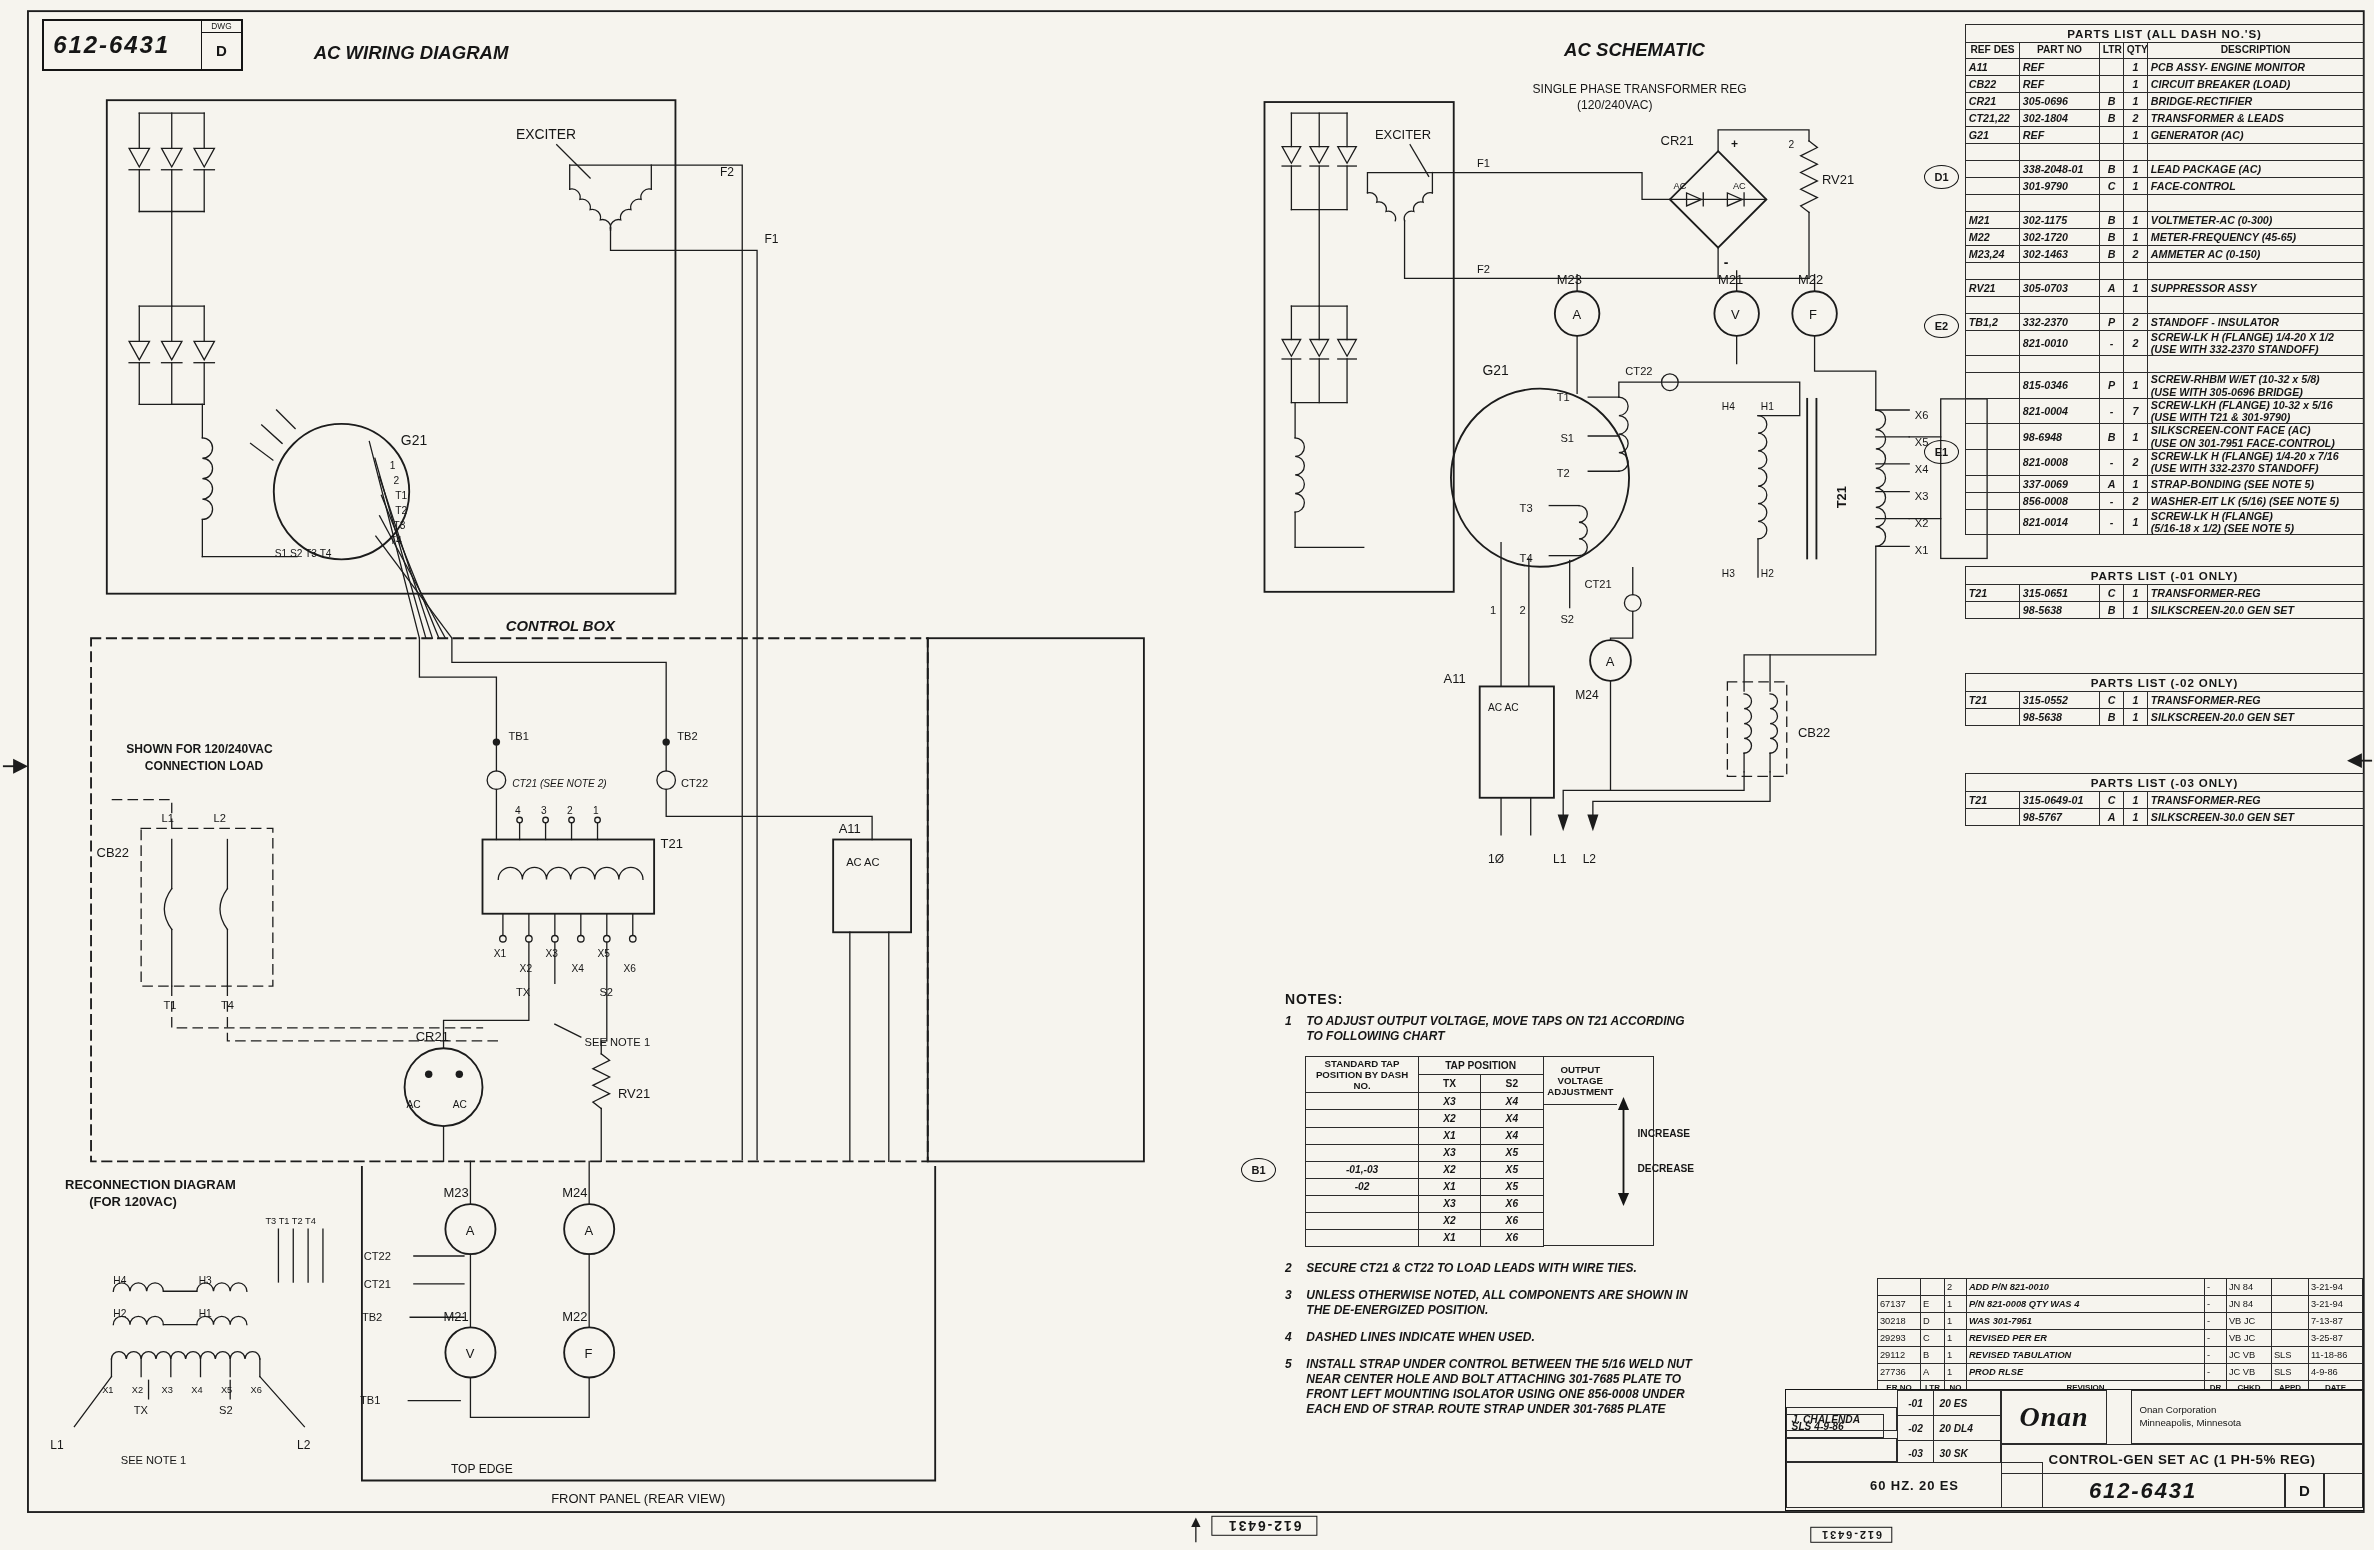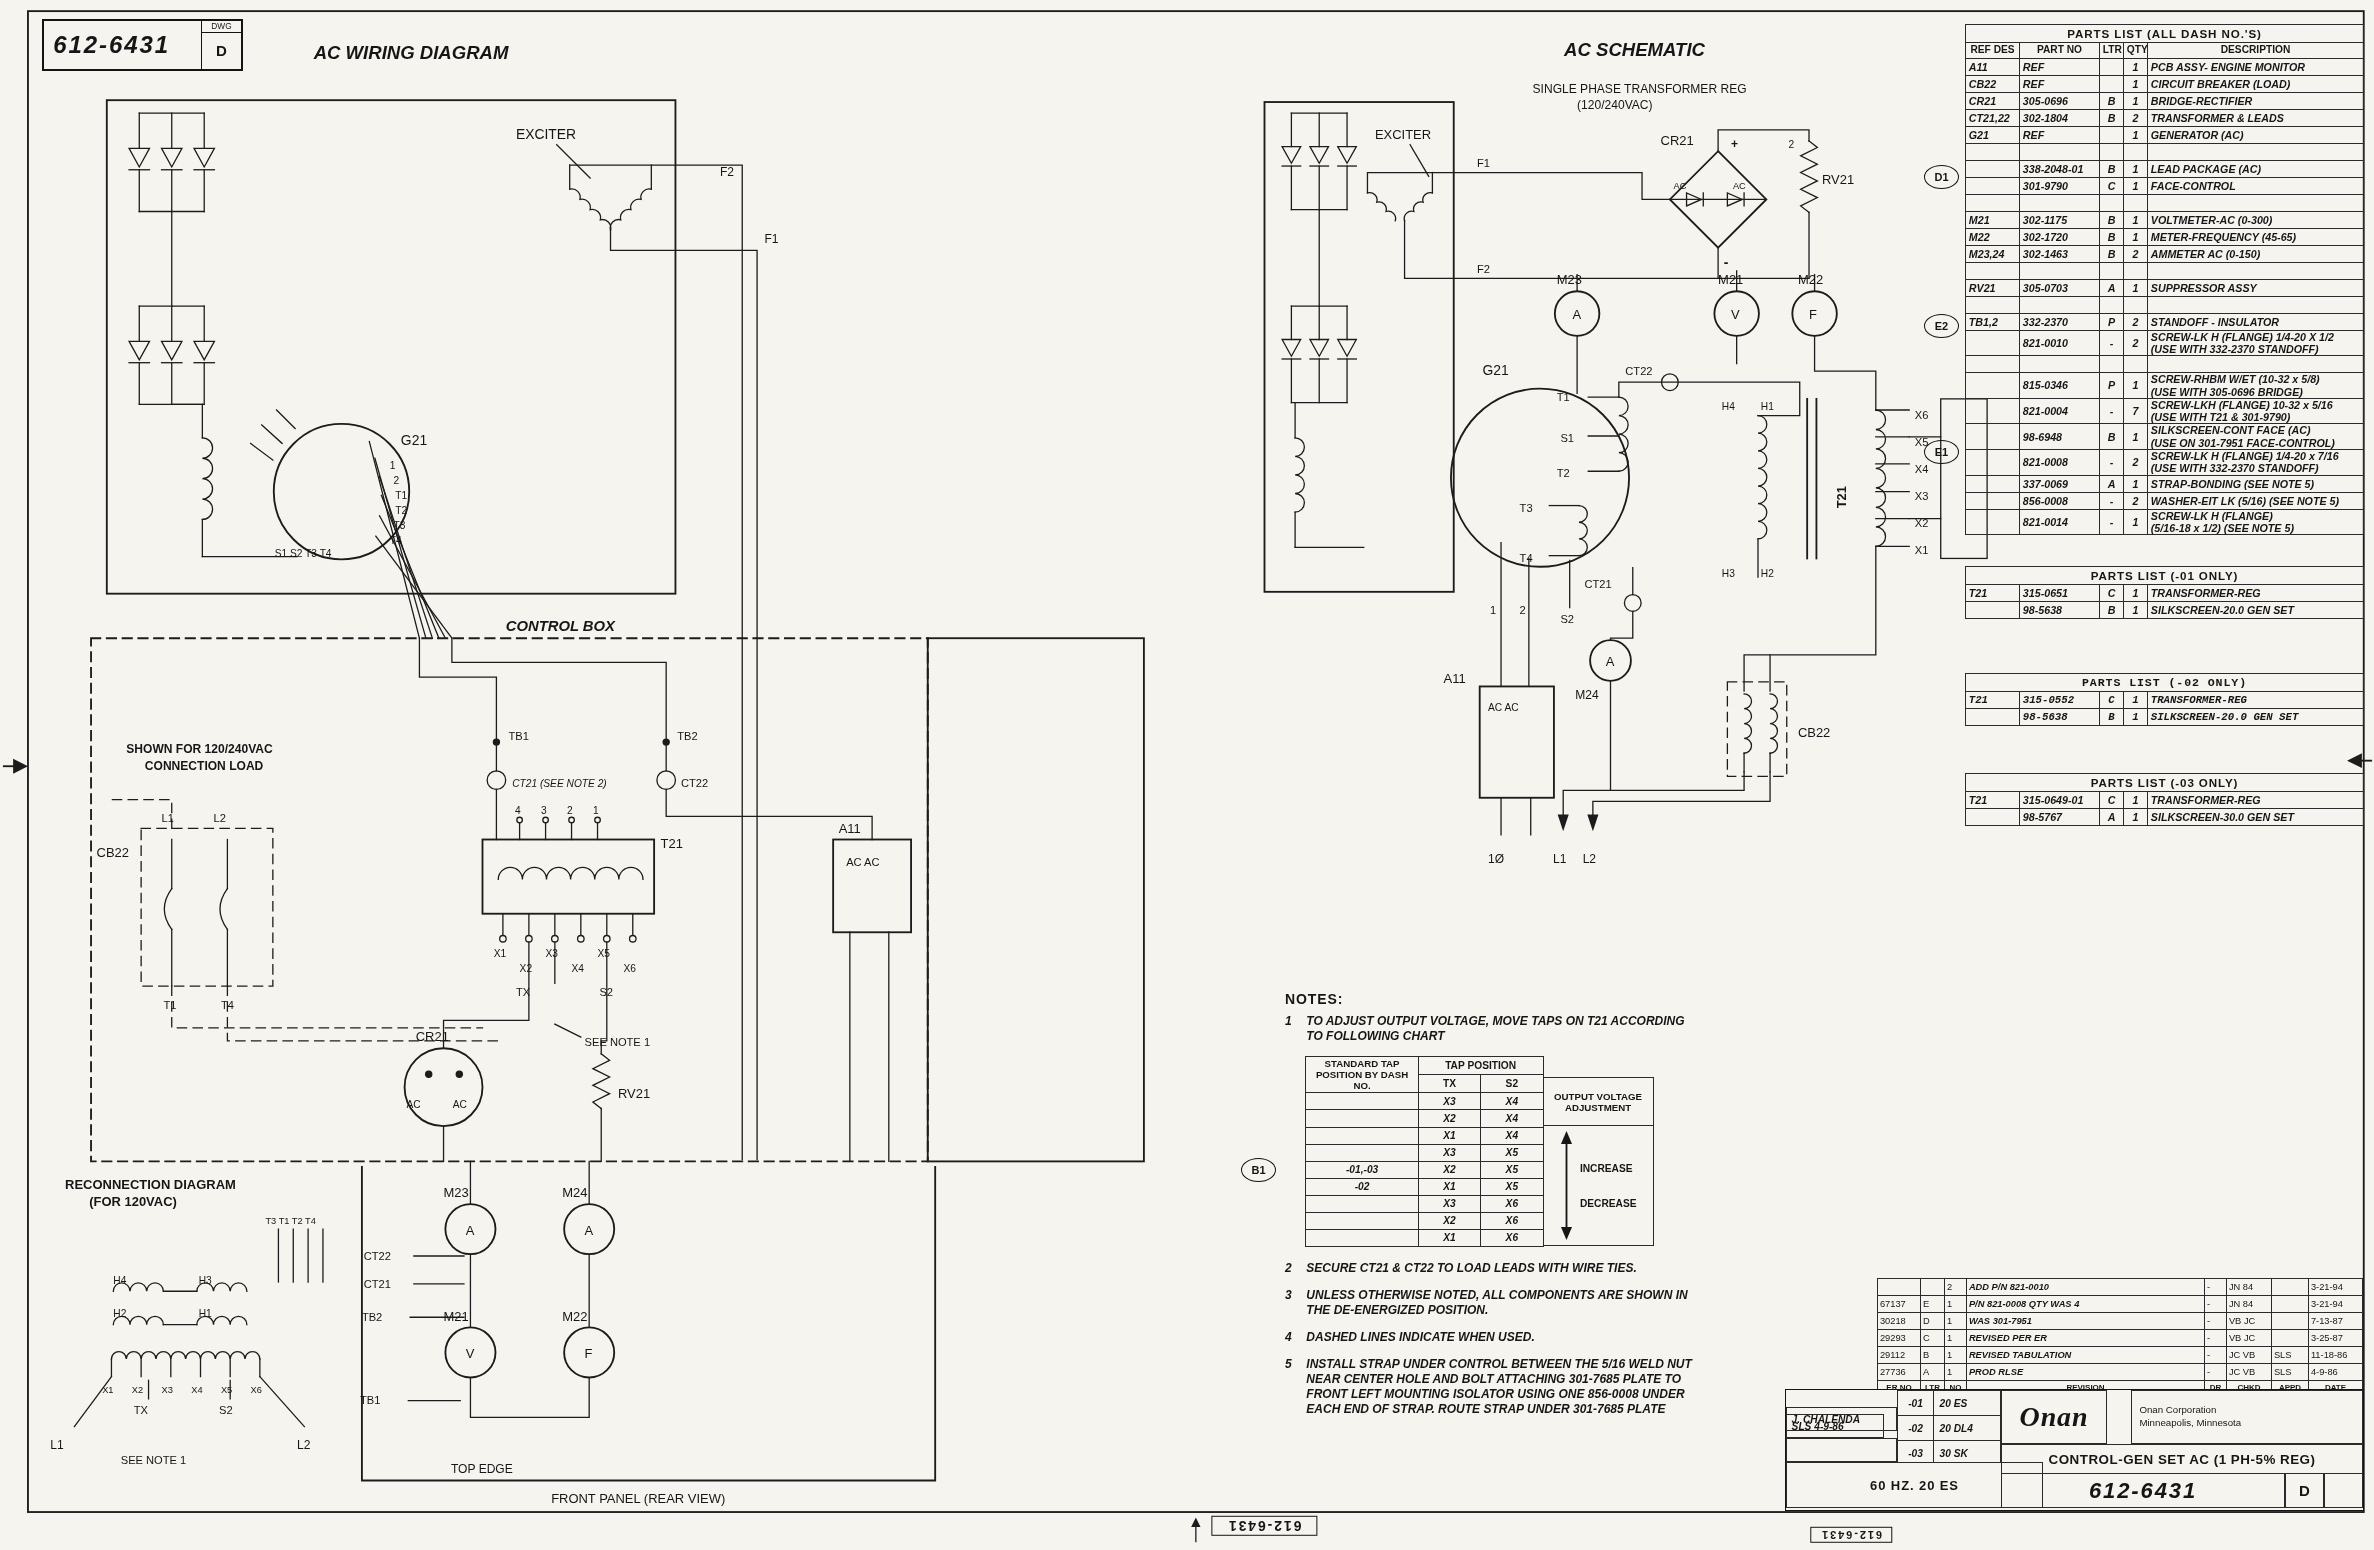--- a/index.html
+++ b/index.html
@@ -39,21 +39,21 @@
   .notes{position:absolute;left:1285px;top:991px;width:413px;}
   .notes-head{font:bold 14px "Liberation Sans",sans-serif;margin-bottom:7.4px;letter-spacing:0.9px;}
   .note{display:flex;gap:8.3px;margin-bottom:12px;font:italic bold 12px "Liberation Sans",sans-serif;line-height:1.25;}
   .note .nn{width:13px;flex:none;}
   .tapwrap{display:flex;margin:3.7px 0 15px 20.4px;}
   table.tap-table{border-collapse:collapse;font:10.2px "Liberation Sans",sans-serif;}
   table.tap-table th,table.tap-table td{border:0.9px solid #2b2b2b;padding:0 3.7px;text-align:center;}
   table.tap-table th{height:16.7px;font-weight:bold;}
   table.tap-table th.hd{width:104px;white-space:normal;height:35px;font-size:9.7px;}
   table.tap-table td{height:16px;width:54px;font-weight:bold;font-style:italic;}
-  .adj-box{width:109px;border:0.9px solid #2b2b2b;border-left:none;display:flex;flex-direction:column;margin-top:21px;}
+  .adj-box{width:109px;border:0.9px solid #2b2b2b;border-left:none;display:flex;flex-direction:row;}
   .adj-head{border-bottom:0.9px solid #2b2b2b;font:bold 9.7px "Liberation Sans",sans-serif;
             text-align:center;padding:2.8px 3.7px;height:48px;box-sizing:border-box;display:flex;align-items:center;}
   .adj-body{flex:1;display:flex;align-items:center;justify-content:center;gap:7.4px;}
   .adj-labels{display:flex;flex-direction:column;gap:24px;font:bold 10.2px "Liberation Sans",sans-serif;}
   
   .revblock{position:absolute;left:1877px;top:1278px;width:486px;}
   table.rev{border-collapse:collapse;width:100%;table-layout:fixed;font-size:9.3px;}
   table.rev td,table.rev th{border:0.9px solid #2b2b2b;padding:0 1.9px;height:16px;overflow:hidden;white-space:nowrap;}
   table.rev td.rv{font-style:italic;font-weight:bold;}
   table.rev tfoot th{height:13px;font-size:8px;font-weight:bold;text-align:center;}
@@ -782,21 +782,21 @@
         <tr>
           <td></td>
             <td>98-5638</td>
           <td class="c">B</td>
             <td class="c">1</td>
           <td>SILKSCREEN-20.0 GEN SET</td>
         </tr>
       </tbody>
   </table>
 
-  <table class="parts" style="top:649px;font-family:Liberation Mono, monospace;">
+  <table class="parts" style="top:649px;">
     <colgroup>
           <col style="width:54px">
           <col style="width:80px">
           <col style="width:24px">
           <col style="width:24px">
           <col>
         </colgroup>
     <thead>
           <tr class="title-row">
             <th colspan="5">PARTS LIST (-02 ONLY)</th>

